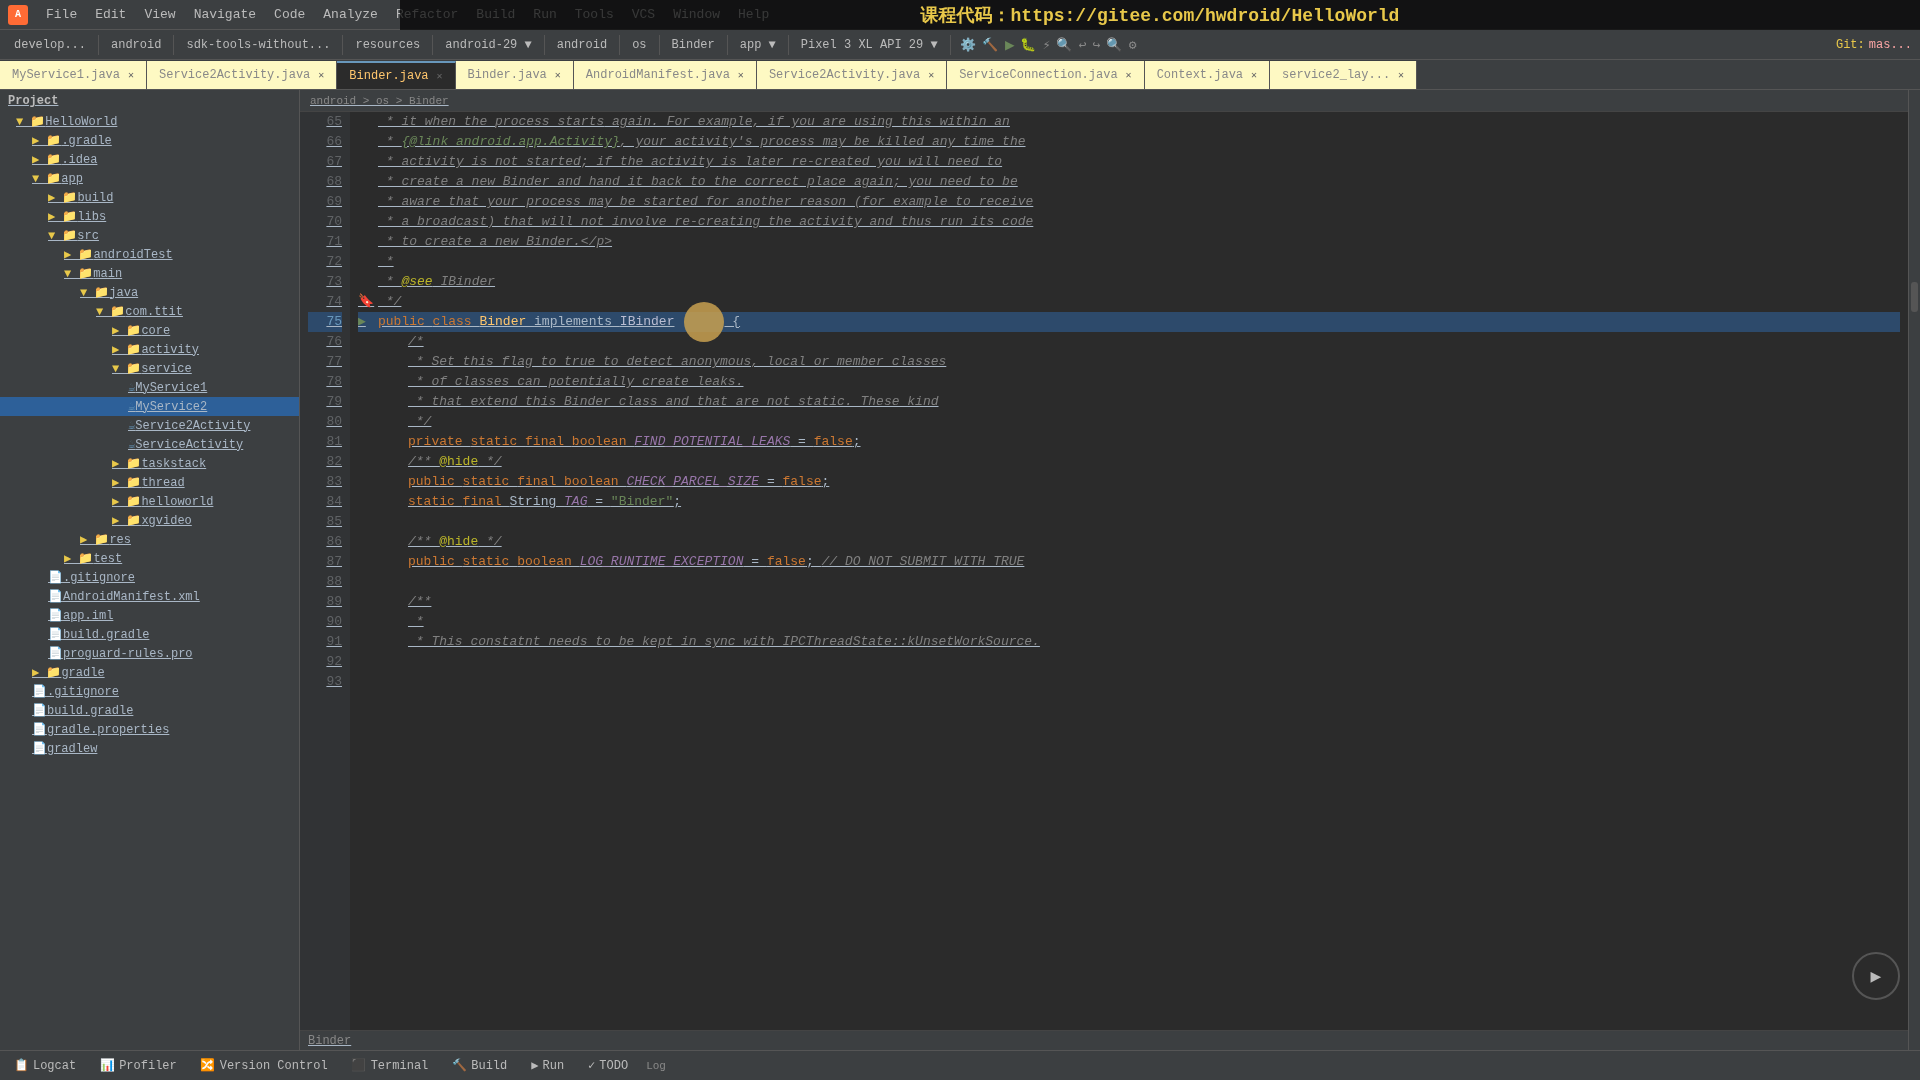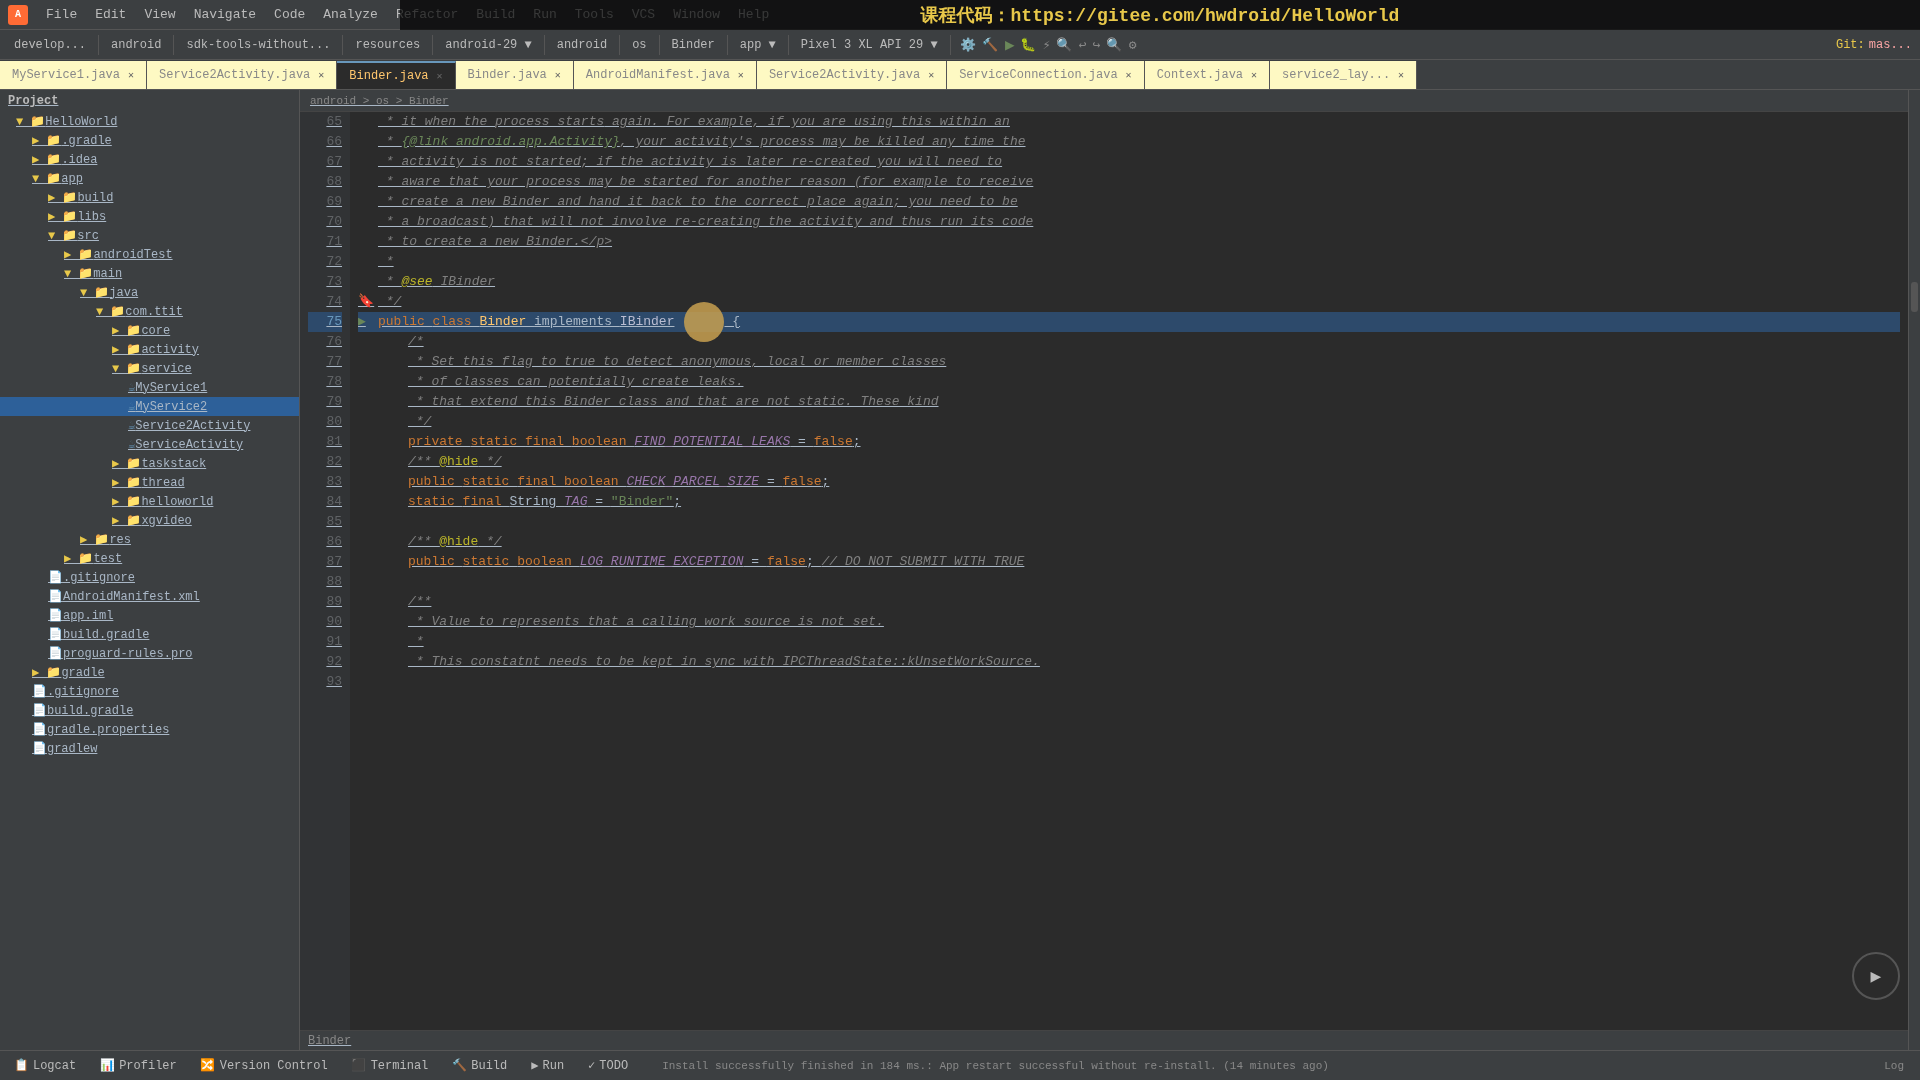--- a/index.html
+++ b/index.html
@@ -366,26 +366,26 @@
           <span class="comment"> * </span><span style="color:#6a8759;font-style:italic;">{@link android.app.Activity}</span><span class="comment">, your activity's process may be killed any time the</span>
         </div>
 
         <div class="line">
           <span style="color:#808080;width:20px;display:inline-block;"></span>
           <span class="comment"> * activity is not started; if the activity is later re-created you will need to</span>
         </div>
 
         <div class="line">
           <span style="color:#808080;width:20px;display:inline-block;"></span>
+          <span class="comment"> * create a new Binder and hand it back to the correct place again; you need to be</span>
+        </div>
+
+        <div class="line">
+          <span style="color:#808080;width:20px;display:inline-block;"></span>
           <span class="comment"> * aware that your process may be started for another reason (for example to receive</span>
-        </div>
-
-        <div class="line">
-          <span style="color:#808080;width:20px;display:inline-block;"></span>
-          <span class="comment"> * create a new Binder and hand it back to the correct place again; you need to be</span>
         </div>
 
         <div class="line">
           <span style="color:#808080;width:20px;display:inline-block;"></span>
           <span class="comment"> * a broadcast) that will not involve re-creating the activity and thus run its code</span>
         </div>
 
         <div class="line">
           <span style="color:#808080;width:20px;display:inline-block;"></span>
           <span class="comment"> * to create a new Binder.&lt;/p&gt;</span>
@@ -495,25 +495,20 @@
         <div class="line">
           <span style="width:20px;display:inline-block;"></span>
         </div>
 
         <div class="line">
           <span style="width:20px;display:inline-block;"></span>
           <span style="padding-left:30px;"></span>
           <span class="comment">/**</span>
         </div>
 
-        <div class="line">
-          <span style="width:20px;display:inline-block;"></span>
-          <span style="padding-left:30px;"></span>
-          <span class="comment"> * Value to represents that a calling work source is not set.</span>
-        </div>
 
         <div class="line">
           <span style="width:20px;display:inline-block;"></span>
           <span style="padding-left:30px;"></span>
           <span class="comment"> *</span>
         </div>
 
         <div class="line">
           <span style="width:20px;display:inline-block;"></span>
           <span style="padding-left:30px;"></span>
@@ -559,21 +554,18 @@
     <span>Build</span>
   </div>
   <div class="btool-item">
     <span>▶</span>
     <span>Run</span>
   </div>
   <div class="btool-item">
     <span>✓</span>
     <span>TODO</span>
   </div>
-  <div style="flex:1;font-size:11px;color:#888;padding-left:16px;">
-    <span>Install successfully finished in 184 ms.: App restart successful without re-install. (14 minutes ago)</span>
-  </div>
   <div style="color:#888;font-size:11px;margin-right:8px;">
     <span>Log</span>
   </div>
 </div>
 
 <div id="play-btn">▶</div>
 
 </body></html>

